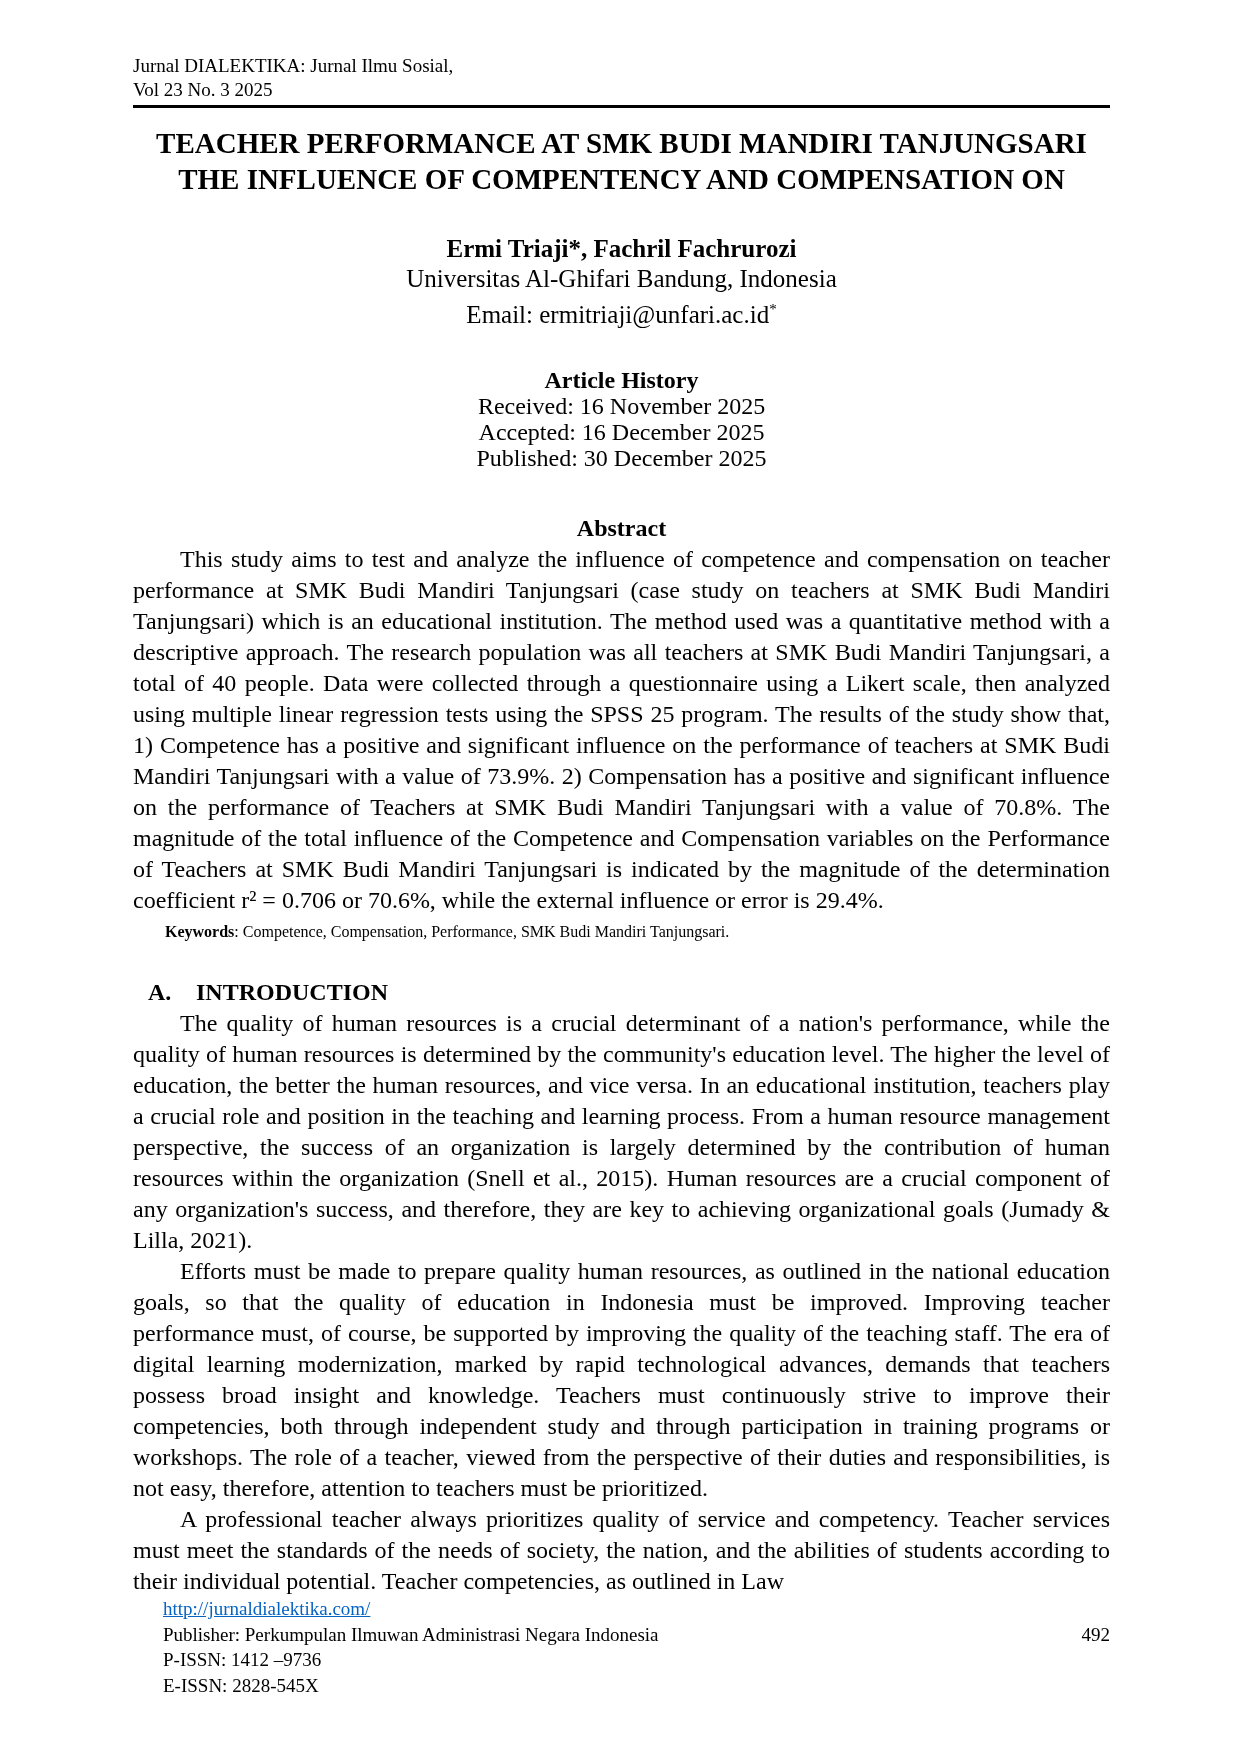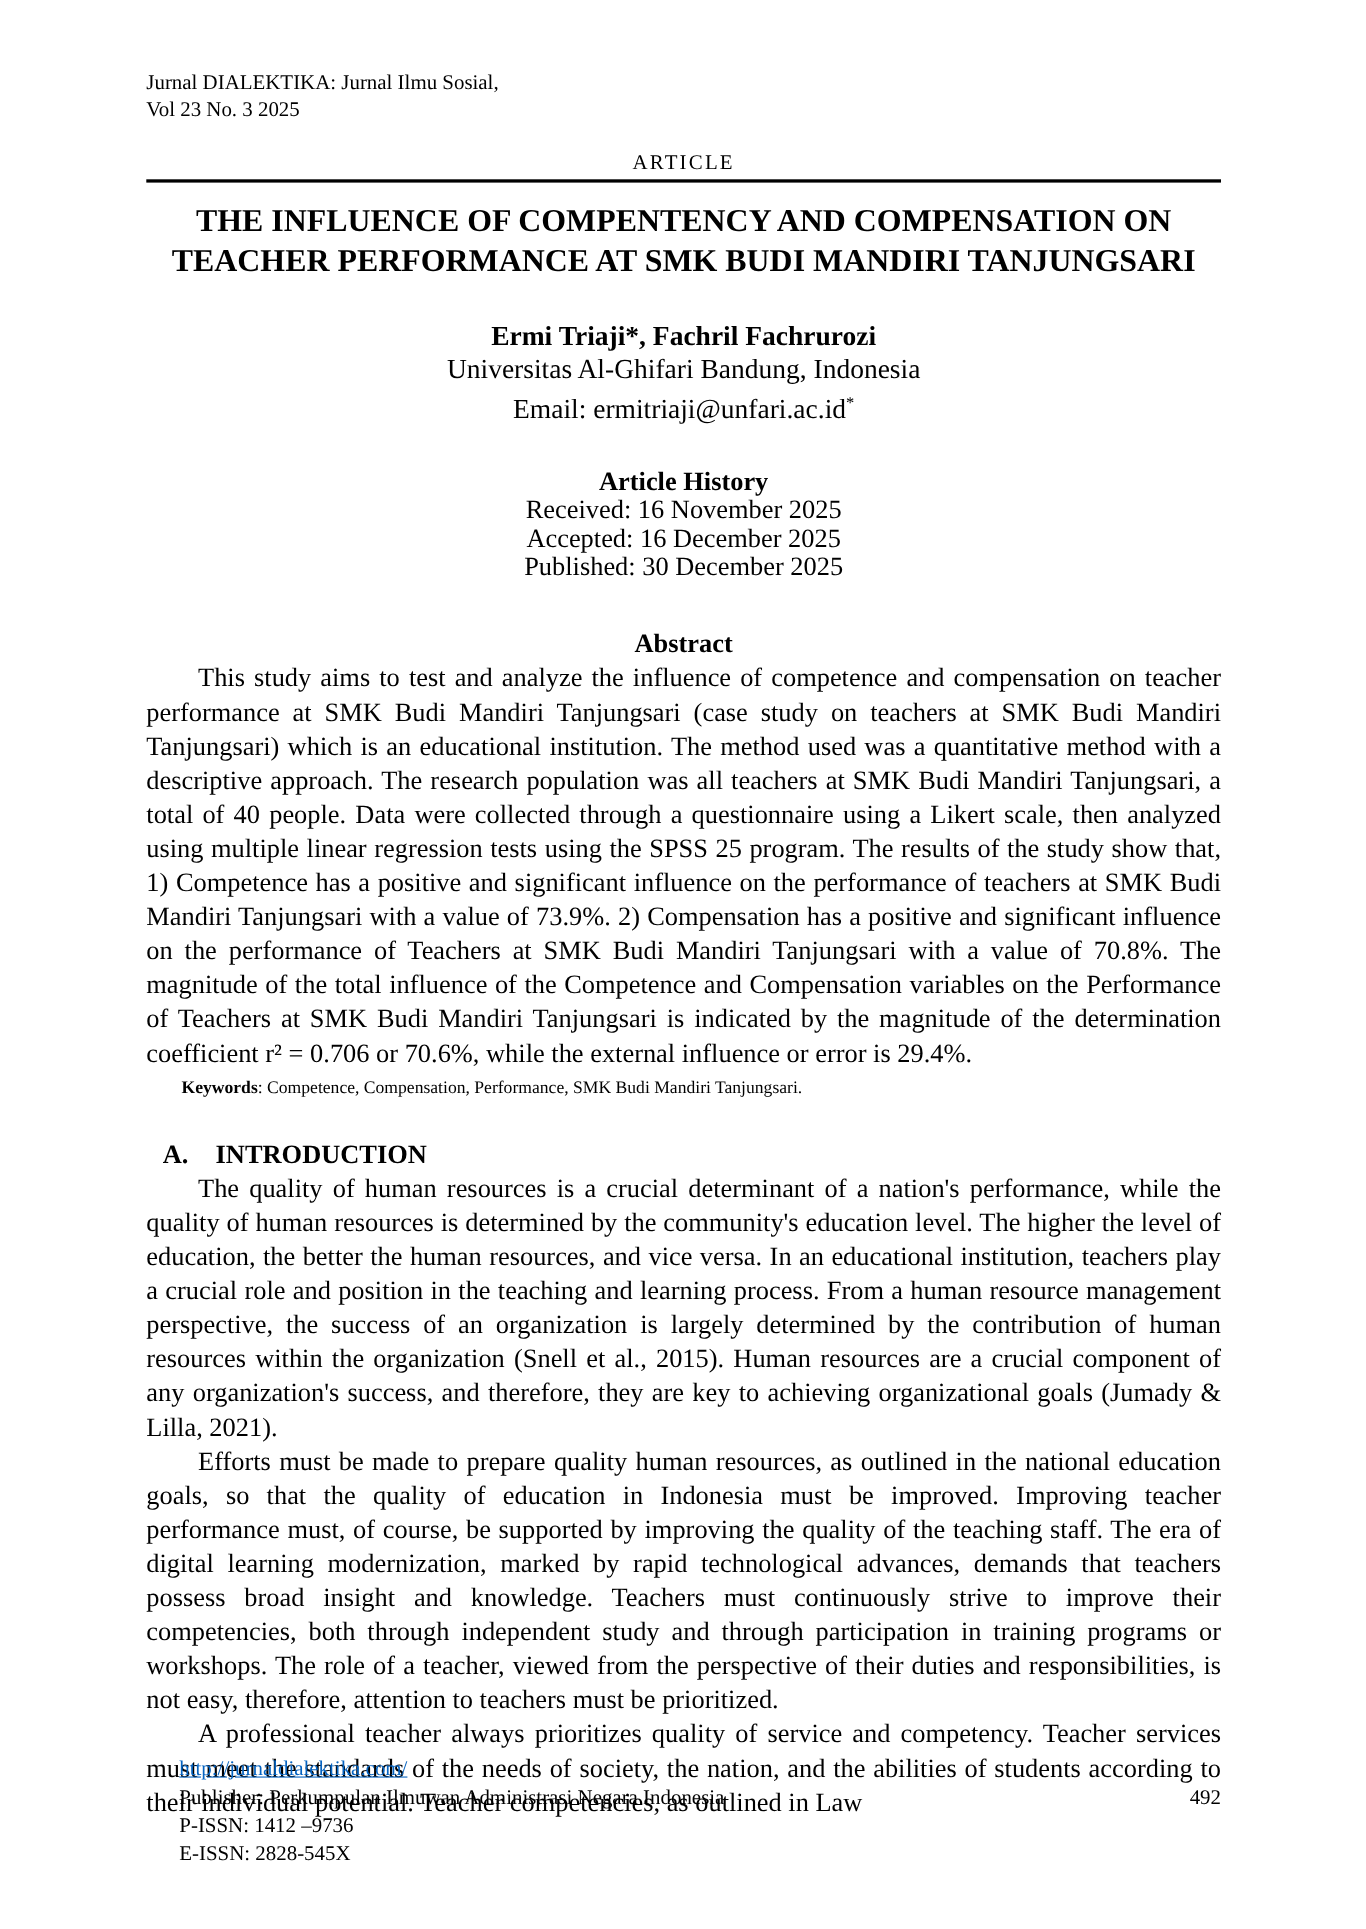--- a/index.html
+++ b/index.html
@@ -11,21 +11,21 @@
     margin: 0 auto;
     background: #ffffff;
     font-family: "Liberation Serif", "DejaVu Serif", serif;
     color: #000000;
     overflow: hidden;
   }
   .content {
     position: absolute;
     left: 133px;
     right: 132px;
-    top: 12px;
+    top: 2px;
   }
   
   .journal-head {
     padding-top: 52px;
     font-size: 19px;
     line-height: 24px;
   }
   .article-label {
     text-align: center;
     font-size: 19px;
@@ -102,26 +102,25 @@
 <body>
 
 <div class="page">
   <div class="content">
 
     <div class="journal-head">
       <div>Jurnal DIALEKTIKA: Jurnal Ilmu Sosial,</div>
       <div>Vol 23 No. 3 2025</div>
     </div>
 
-    <div class="article-label">ARTICLE</div>
     <hr class="head-rule">
 
     <h1 class="paper-title">
+      <span style="display:block">TEACHER PERFORMANCE AT SMK BUDI MANDIRI TANJUNGSARI</span>
       <span style="display:block">THE INFLUENCE OF COMPENTENCY AND COMPENSATION ON</span>
-      <span style="display:block">TEACHER PERFORMANCE AT SMK BUDI MANDIRI TANJUNGSARI</span>
     </h1>
 
     <div class="authors-block">
       <div class="authors-line">Ermi Triaji*, Fachril Fachrurozi</div>
       <div class="affiliation-line">Universitas Al-Ghifari Bandung, Indonesia</div>
       <div class="email-line"><span>Email: ermitriaji@unfari.ac.id</span><sup>*</sup></div>
     </div>
 
     <div class="history-block">
       <div class="history-heading">Article History</div>

